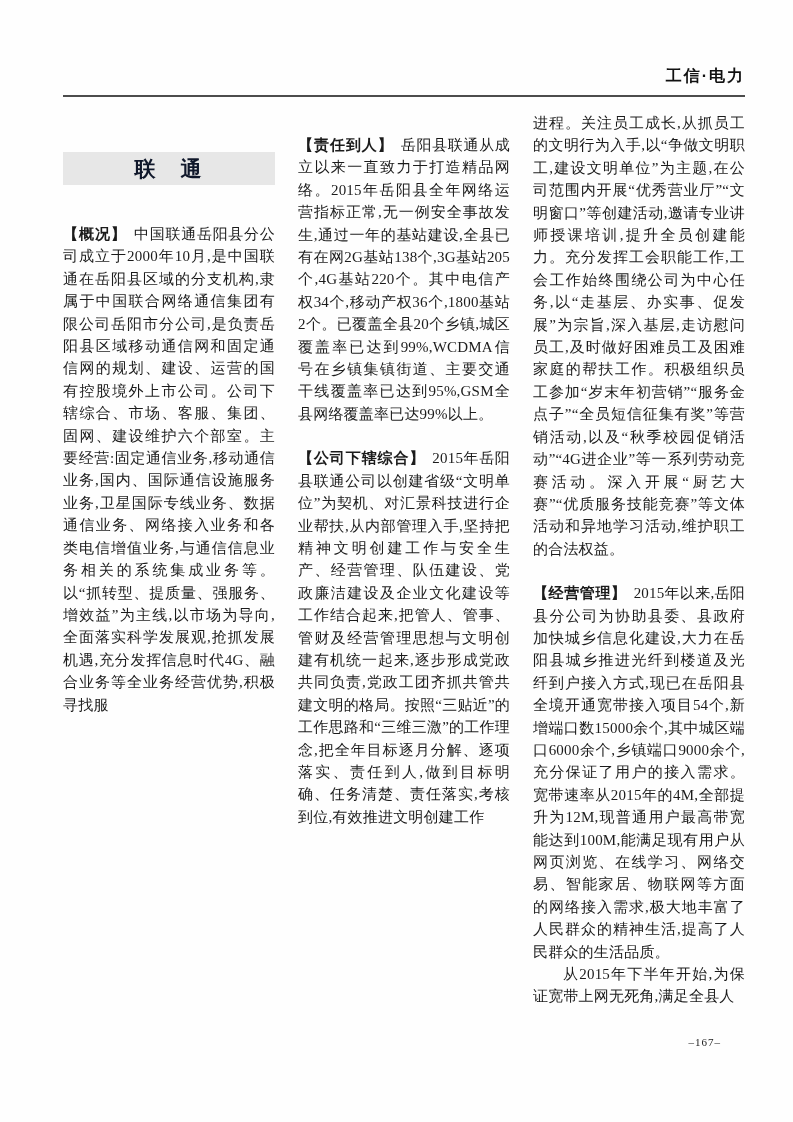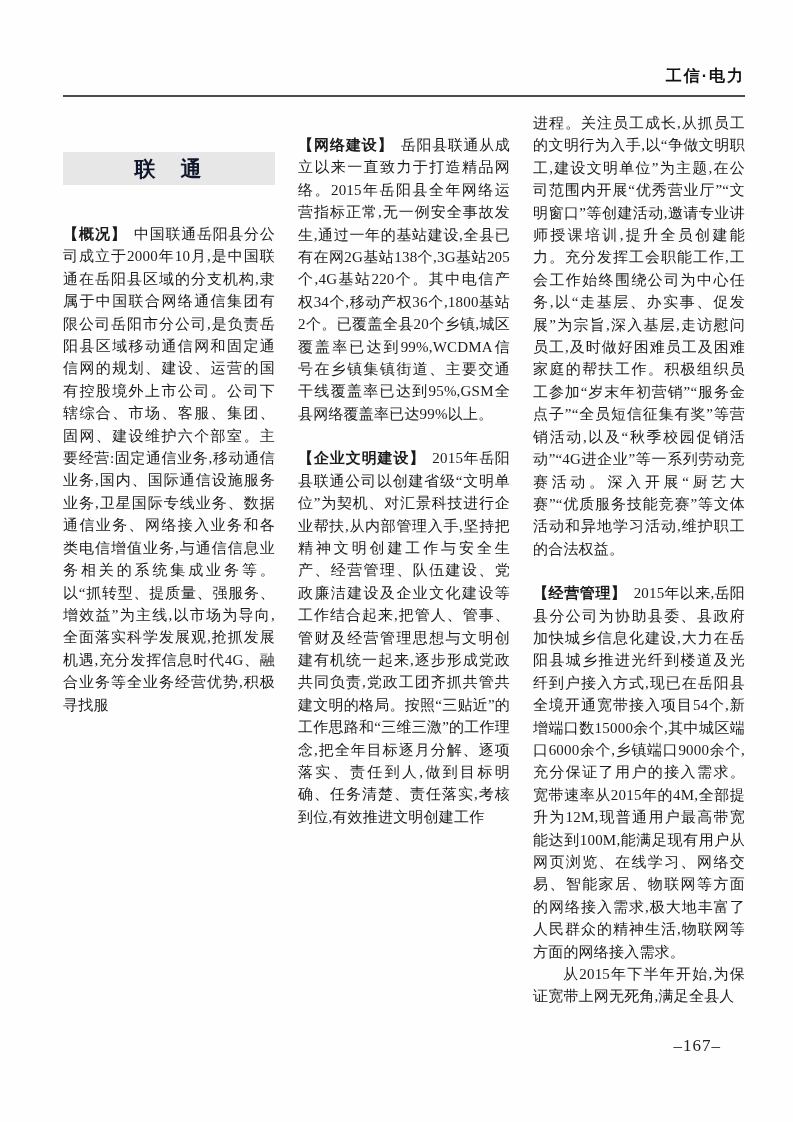--- a/index.html
+++ b/index.html
@@ -73,21 +73,21 @@
     font-weight: bold;
     font-size: 21px;
     letter-spacing: 2px;
     color: #0f172a;
   }
   .indent { text-indent: 2em; }
   .page-number {
     position: absolute;
     top: 1036px;
     right: 72px;
-    font-size: 17px;
+    font-size: 11px;
     letter-spacing: 1px;
     color: #222;
   }
 </style>
 </head>
 <body>
 
 <div class="page">
 
   <span class="header-title">工信·电力</span>
@@ -99,33 +99,33 @@
       <div class="section-box">
         <span>联　通</span>
       </div>
       <p class="body">
         <span class="entry-label">【概况】</span><span>中国联通岳阳县分公司成立于2000年10月,是中国联通在岳阳县区域的分支机构,隶属于中国联合网络通信集团有限公司岳阳市分公司,是负责岳阳县区域移动通信网和固定通信网的规划、建设、运营的国有控股境外上市公司。公司下辖综合、市场、客服、集团、固网、建设维护六个部室。主要经营:固定通信业务,移动通信业务,国内、国际通信设施服务业务,卫星国际专线业务、数据通信业务、网络接入业务和各类电信增值业务,与通信信息业务相关的系统集成业务等。以“抓转型、提质量、强服务、增效益”为主线,以市场为导向,全面落实科学发展观,抢抓发展机遇,充分发挥信息时代4G、融合业务等全业务经营优势,积极寻找服</span>
       </p>
     </div>
 
     <div class="col">
       <p class="body section">
-        <span class="entry-label">【网络建设】</span><span>岳阳县联通从成立以来一直致力于打造精品网络。2015年岳阳县全年网络运营指标正常,无一例安全事故发生,通过一年的基站建设,全县已有在网2G基站138个,3G基站205个,4G基站220个。其中电信产权34个,移动产权36个,1800基站2个。已覆盖全县20个乡镇,城区覆盖率已达到99%,WCDMA信号在乡镇集镇街道、主要交通干线覆盖率已达到95%,GSM全县网络覆盖率已达99%以上。</span>
+        <span class="entry-label">【责任到人】</span><span>岳阳县联通从成立以来一直致力于打造精品网络。2015年岳阳县全年网络运营指标正常,无一例安全事故发生,通过一年的基站建设,全县已有在网2G基站138个,3G基站205个,4G基站220个。其中电信产权34个,移动产权36个,1800基站2个。已覆盖全县20个乡镇,城区覆盖率已达到99%,WCDMA信号在乡镇集镇街道、主要交通干线覆盖率已达到95%,GSM全县网络覆盖率已达99%以上。</span>
       </p>
       <p class="body section">
-        <span class="entry-label">【企业文明建设】</span><span>2015年岳阳县联通公司以创建省级“文明单位”为契机、对汇景科技进行企业帮扶,从内部管理入手,坚持把精神文明创建工作与安全生产、经营管理、队伍建设、党政廉洁建设及企业文化建设等工作结合起来,把管人、管事、管财及经营管理思想与文明创建有机统一起来,逐步形成党政共同负责,党政工团齐抓共管共建文明的格局。按照“三贴近”的工作思路和“三维三激”的工作理念,把全年目标逐月分解、逐项落实、责任到人,做到目标明确、任务清楚、责任落实,考核到位,有效推进文明创建工作</span>
+        <span class="entry-label">【公司下辖综合】</span><span>2015年岳阳县联通公司以创建省级“文明单位”为契机、对汇景科技进行企业帮扶,从内部管理入手,坚持把精神文明创建工作与安全生产、经营管理、队伍建设、党政廉洁建设及企业文化建设等工作结合起来,把管人、管事、管财及经营管理思想与文明创建有机统一起来,逐步形成党政共同负责,党政工团齐抓共管共建文明的格局。按照“三贴近”的工作思路和“三维三激”的工作理念,把全年目标逐月分解、逐项落实、责任到人,做到目标明确、任务清楚、责任落实,考核到位,有效推进文明创建工作</span>
       </p>
     </div>
 
     <div class="col">
       <p class="body">
         <span>进程。关注员工成长,从抓员工的文明行为入手,以“争做文明职工,建设文明单位”为主题,在公司范围内开展“优秀营业厅”“文明窗口”等创建活动,邀请专业讲师授课培训,提升全员创建能力。充分发挥工会职能工作,工会工作始终围绕公司为中心任务,以“走基层、办实事、促发展”为宗旨,深入基层,走访慰问员工,及时做好困难员工及困难家庭的帮扶工作。积极组织员工参加“岁末年初营销”“服务金点子”“全员短信征集有奖”等营销活动,以及“秋季校园促销活动”“4G进企业”等一系列劳动竞赛活动。深入开展“厨艺大赛”“优质服务技能竞赛”等文体活动和异地学习活动,维护职工的合法权益。</span>
       </p>
       <p class="body section">
-        <span class="entry-label">【经营管理】</span><span>2015年以来,岳阳县分公司为协助县委、县政府加快城乡信息化建设,大力在岳阳县城乡推进光纤到楼道及光纤到户接入方式,现已在岳阳县全境开通宽带接入项目54个,新增端口数15000余个,其中城区端口6000余个,乡镇端口9000余个,充分保证了用户的接入需求。宽带速率从2015年的4M,全部提升为12M,现普通用户最高带宽能达到100M,能满足现有用户从网页浏览、在线学习、网络交易、智能家居、物联网等方面的网络接入需求,极大地丰富了人民群众的精神生活,物联网等方面的网络接入需求。</span>
+        <span class="entry-label">【经营管理】</span><span>2015年以来,岳阳县分公司为协助县委、县政府加快城乡信息化建设,大力在岳阳县城乡推进光纤到楼道及光纤到户接入方式,现已在岳阳县全境开通宽带接入项目54个,新增端口数15000余个,其中城区端口6000余个,乡镇端口9000余个,充分保证了用户的接入需求。宽带速率从2015年的4M,全部提升为12M,现普通用户最高带宽能达到100M,能满足现有用户从网页浏览、在线学习、网络交易、智能家居、物联网等方面的网络接入需求,极大地丰富了人民群众的精神生活,提高了人民群众的生活品质。</span>
       </p>
       <p class="body indent">
         <span>从2015年下半年开始,为保证宽带上网无死角,满足全县人</span>
       </p>
     </div>
 
   </div>
 
   <span class="page-number">–167–</span>
 </div>

